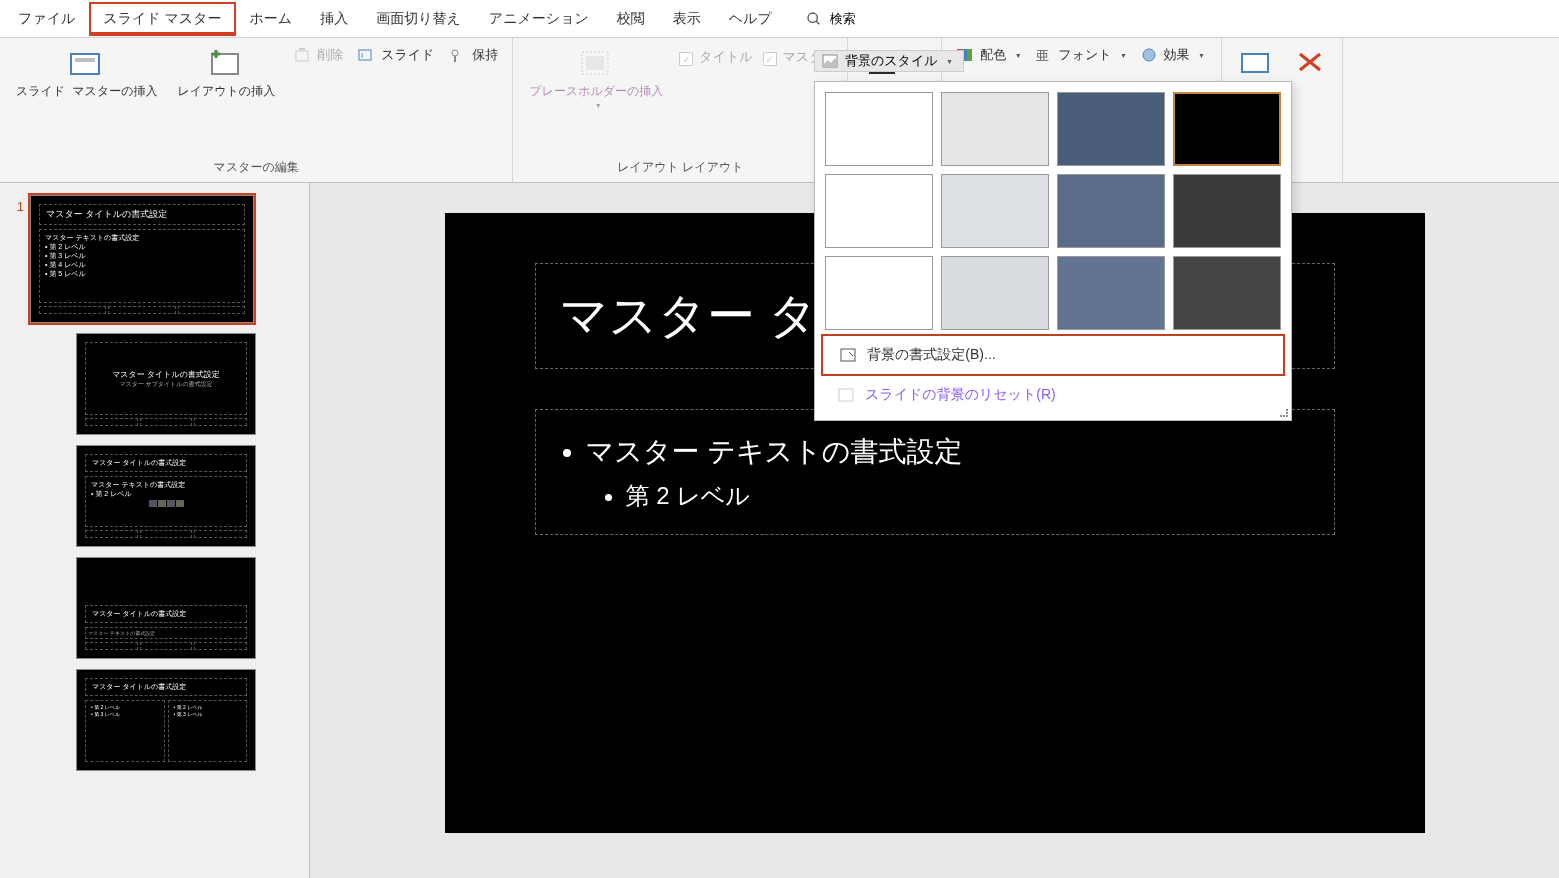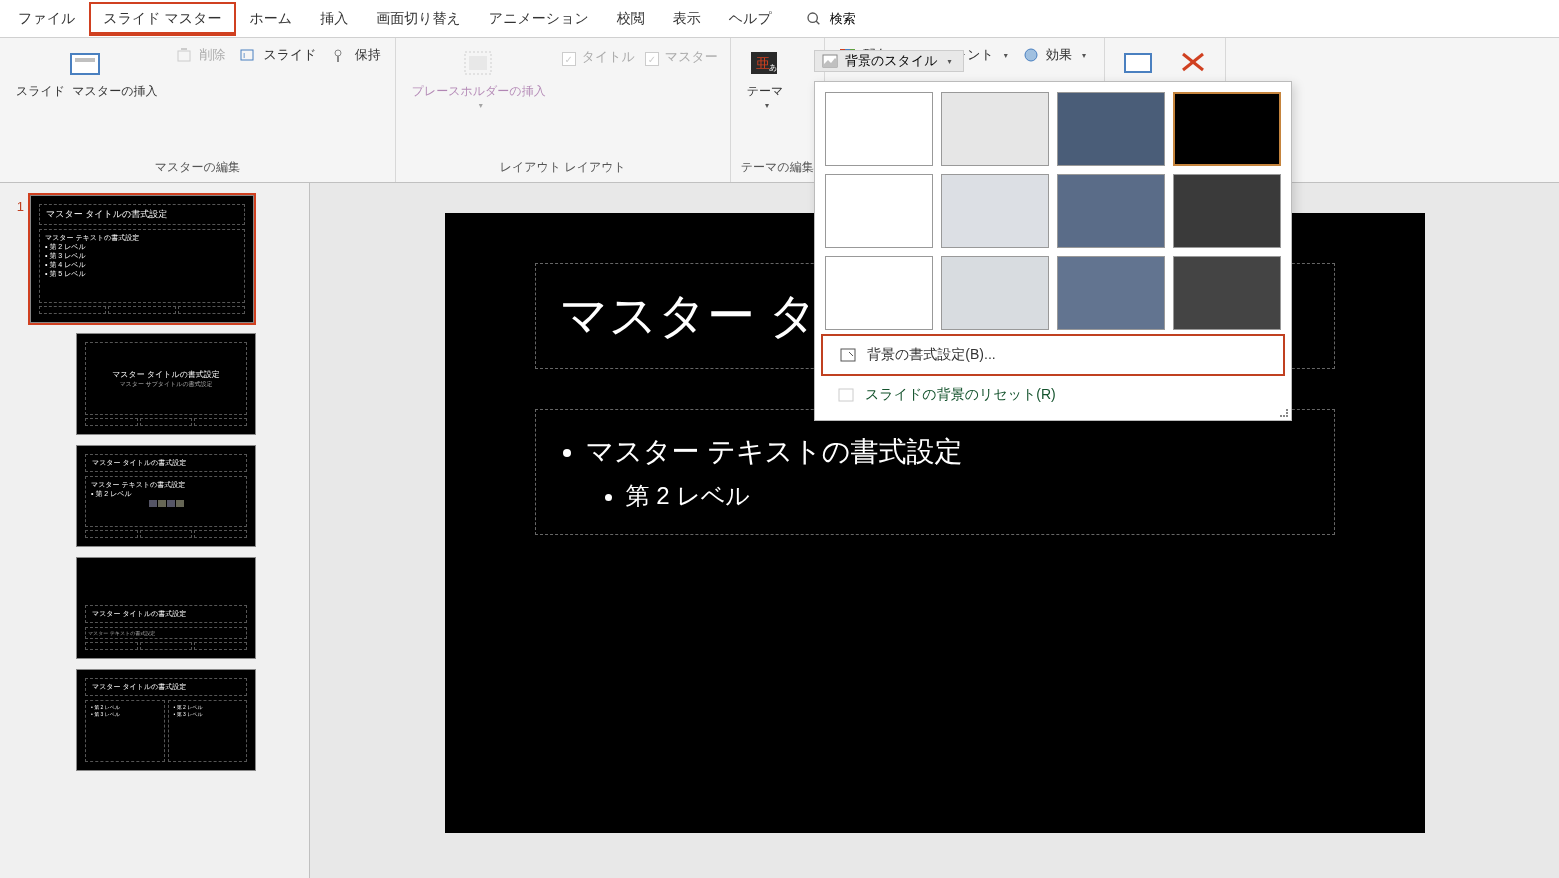--- a/index.html
+++ b/index.html
@@ -63,21 +63,21 @@
     .canvas-body ul ul ul ul { font-size: 20px; }
     .canvas-body ul ul ul ul ul { font-size: 18px; }
     
     
     .bg-dropdown { position: absolute; top: 81px; left: 814px; width: 478px; background: #fff; border: 1px solid #bbb; box-shadow: 3px 3px 10px rgba(0,0,0,0.15); z-index: 100; padding: 6px; }
     .bg-swatches { display: grid; grid-template-columns: repeat(4, 1fr); gap: 8px; padding: 4px; }
     .bg-swatch { height: 74px; border: 1px solid #999; cursor: pointer; }
     .bg-swatch.hover-border { border: 2px solid #c5843d; }
     .bg-menu-item { display: flex; align-items: flex-end; gap: 10px; padding: 10px 16px; font-size: 14px; cursor: pointer; color: #333; }
     .bg-menu-item.highlighted { border: 2px solid #c04020; }
-    .bg-menu-item.disabled { color: #14532d; }
+    .bg-menu-item.disabled { color: #8b5cf6; }
     .resize-corner { position: absolute; bottom: 2px; right: 2px; width: 10px; height: 10px; }
     .resize-corner::after { content: ""; position: absolute; bottom: 1px; right: 1px; border-right: 2px dotted #888; border-bottom: 2px dotted #888; width: 6px; height: 6px; }
     
     .icon-close-master { width: 32px; height: 28px; }
 
     
     .bg-style-btn-area { position: absolute; top: 50px; left: 814px; width: 150px; height: 22px; background: #e8e8e8; border: 1px solid #ccc; display: flex; align-items: center; padding: 0 6px; gap: 6px; font-size: 13px; z-index: 99; }
   </style>
 </head>
 <body>
@@ -105,20 +105,28 @@
 
   <div class="ribbon-group">
     <div class="ribbon-group-content">
       <div class="big-button">
         <svg class="icon-box" viewBox="0 0 36 32">
             <rect x="2" y="6" width="28" height="20" fill="#fff" stroke="#4a80c0" stroke-width="2"></rect>
             <rect x="6" y="10" width="20" height="4" fill="#c0c0c0"></rect>
           </svg>
         <div class="label">スライド マスターの挿入</div>
       </div>
+      <div class="big-button">
+        <svg class="icon-box" viewBox="0 0 36 32">
+            <rect x="4" y="6" width="26" height="20" fill="#fff" stroke="#888" stroke-width="2"></rect>
+            <line x1="8" y1="2" x2="8" y2="10" stroke="#4a9040" stroke-width="3"></line>
+            <line x1="4" y1="6" x2="12" y2="6" stroke="#4a9040" stroke-width="3"></line>
+          </svg>
+        <div class="label">レイアウトの挿入</div>
+      </div>
       <div class="small-buttons">
         <div class="small-button disabled">
           <svg class="small-icon" viewBox="0 0 18 18">
               <rect x="3" y="5" width="12" height="10" fill="none" stroke="#ccc"></rect>
               <line x1="6" y1="3" x2="12" y2="3" stroke="#ccc" stroke-width="2"></line>
             </svg>
           <span>削除</span>
         </div>
         <div class="small-button">
           <svg class="small-icon" viewBox="0 0 18 18">

